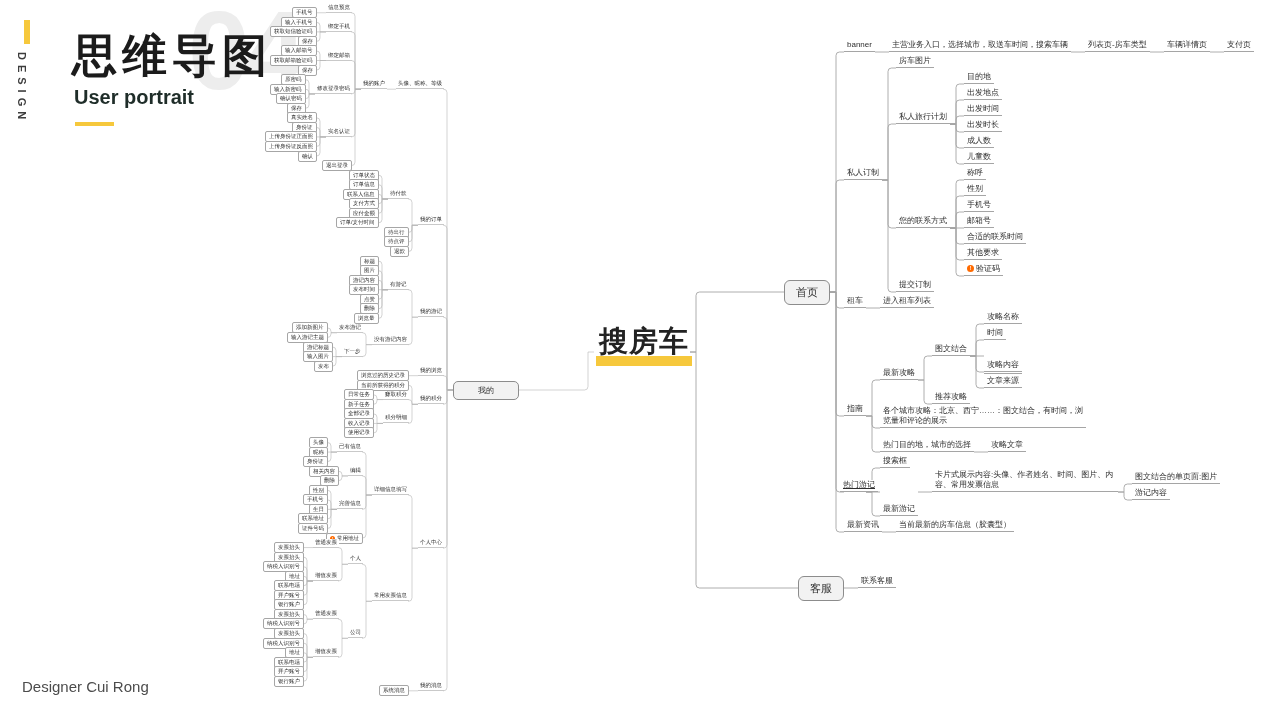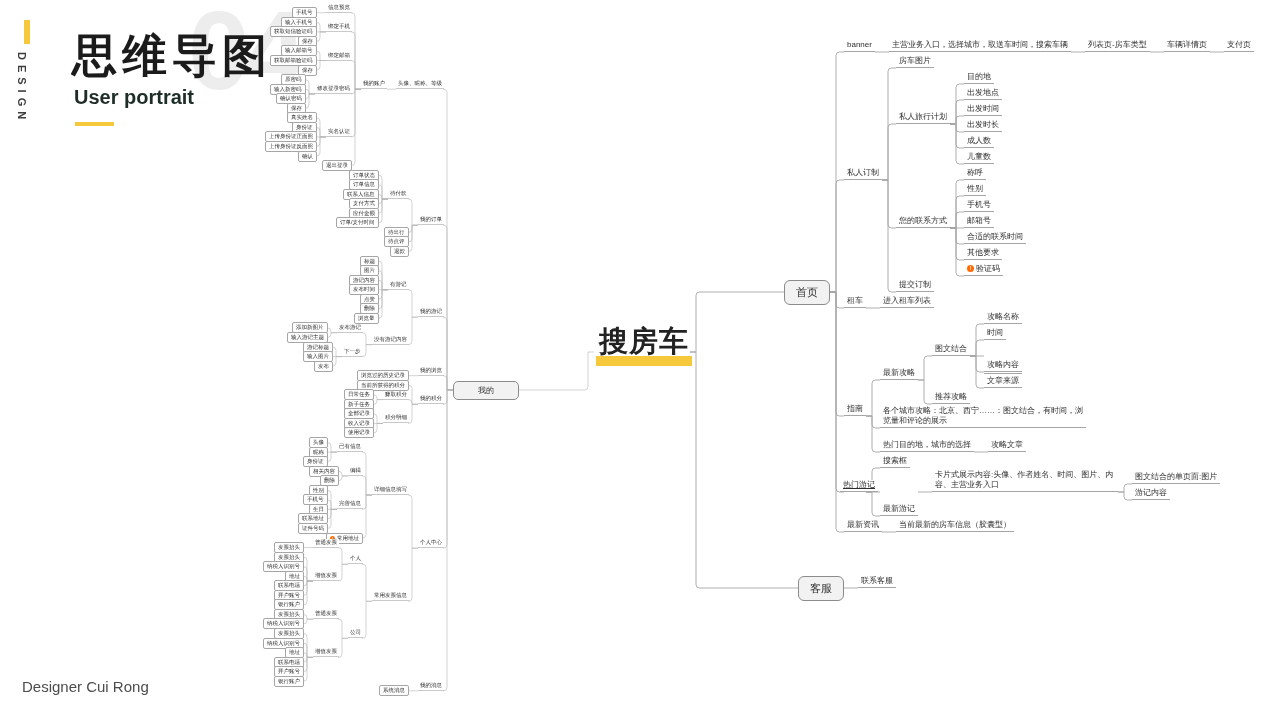--- a/index.html
+++ b/index.html
@@ -251,21 +251,21 @@
       <div class="mm rt nu" style="left: 984px; top: 344px; margin-top: 18px;"><span>作者姓名</span></div>
       <div class="mm rt nu" style="left: 984px; top: 360px;"><span>攻略内容</span></div>
       <div class="mm rt nu" style="left: 984px; top: 376px;"><span>文章来源</span></div>
       <div class="mm rt nu" style="left: 932px; top: 392px;"><span>推荐攻略</span></div>
       <div class="mm rt nu wrap" style="width: 200px; left: 880px; top: 406px;"><span>各个城市攻略：北京、西宁……：图文结合，有时间，浏览量和评论的展示</span></div>
       <div class="mm rt nu" style="left: 880px; top: 440px;"><span>热门目的地，城市的选择</span></div>
       <div class="mm rt nu" style="left: 988px; top: 440px;"><span>攻略文章</span></div>
       <div class="mm rt nu" style="left: 844px; top: 480px;"><span>发现</span></div>
       <div class="mm rt nu" style="left: 880px; top: 456px;"><span>搜索框</span></div>
       <div class="mm rt nu" style="left: 840px; top: 480px; text-decoration: underline;"><span>热门游记</span></div>
-      <div class="mm rt nu wrap" style="width: 180px; left: 932px; top: 470px;"><span>卡片式展示内容:头像、作者姓名、时间、图片、内容、主营业务入口</span></div>
+      <div class="mm rt nu wrap" style="width: 180px; left: 932px; top: 470px;"><span>卡片式展示内容:头像、作者姓名、时间、图片、内容、常用发票信息</span></div>
       <div class="mm rt nu" style="left: 1132px; top: 472px;"><span>图文结合的单页面:图片</span></div>
       <div class="mm rt nu" style="left: 1132px; top: 488px;"><span>游记内容</span></div>
       <div class="mm rt nu" style="left: 880px; top: 504px;"><span>最新游记</span></div>
       <div class="mm rt nu" style="left: 844px; top: 520px;"><span>最新资讯</span></div>
       <div class="mm rt nu" style="left: 896px; top: 520px;"><span>当前最新的房车信息（胶囊型）</span></div>
       <div class="mm rt nbox" style="left: 798px; top: 575.5px;"><span>客服</span></div>
       <div class="mm rt nu" style="left: 858px; top: 576px;"><span>联系客服</span></div>
       <div class="mm lt nbox" style="left: 453px; top: 380.5px;"><span>我的</span></div>
       <div class="mm lt nu" style="left: 396px; top: 80.175px;"><span>头像、昵称、等级</span></div>
       <div class="mm lt nu" style="left: 361px; top: 80.175px;"><span>我的账户</span></div>

